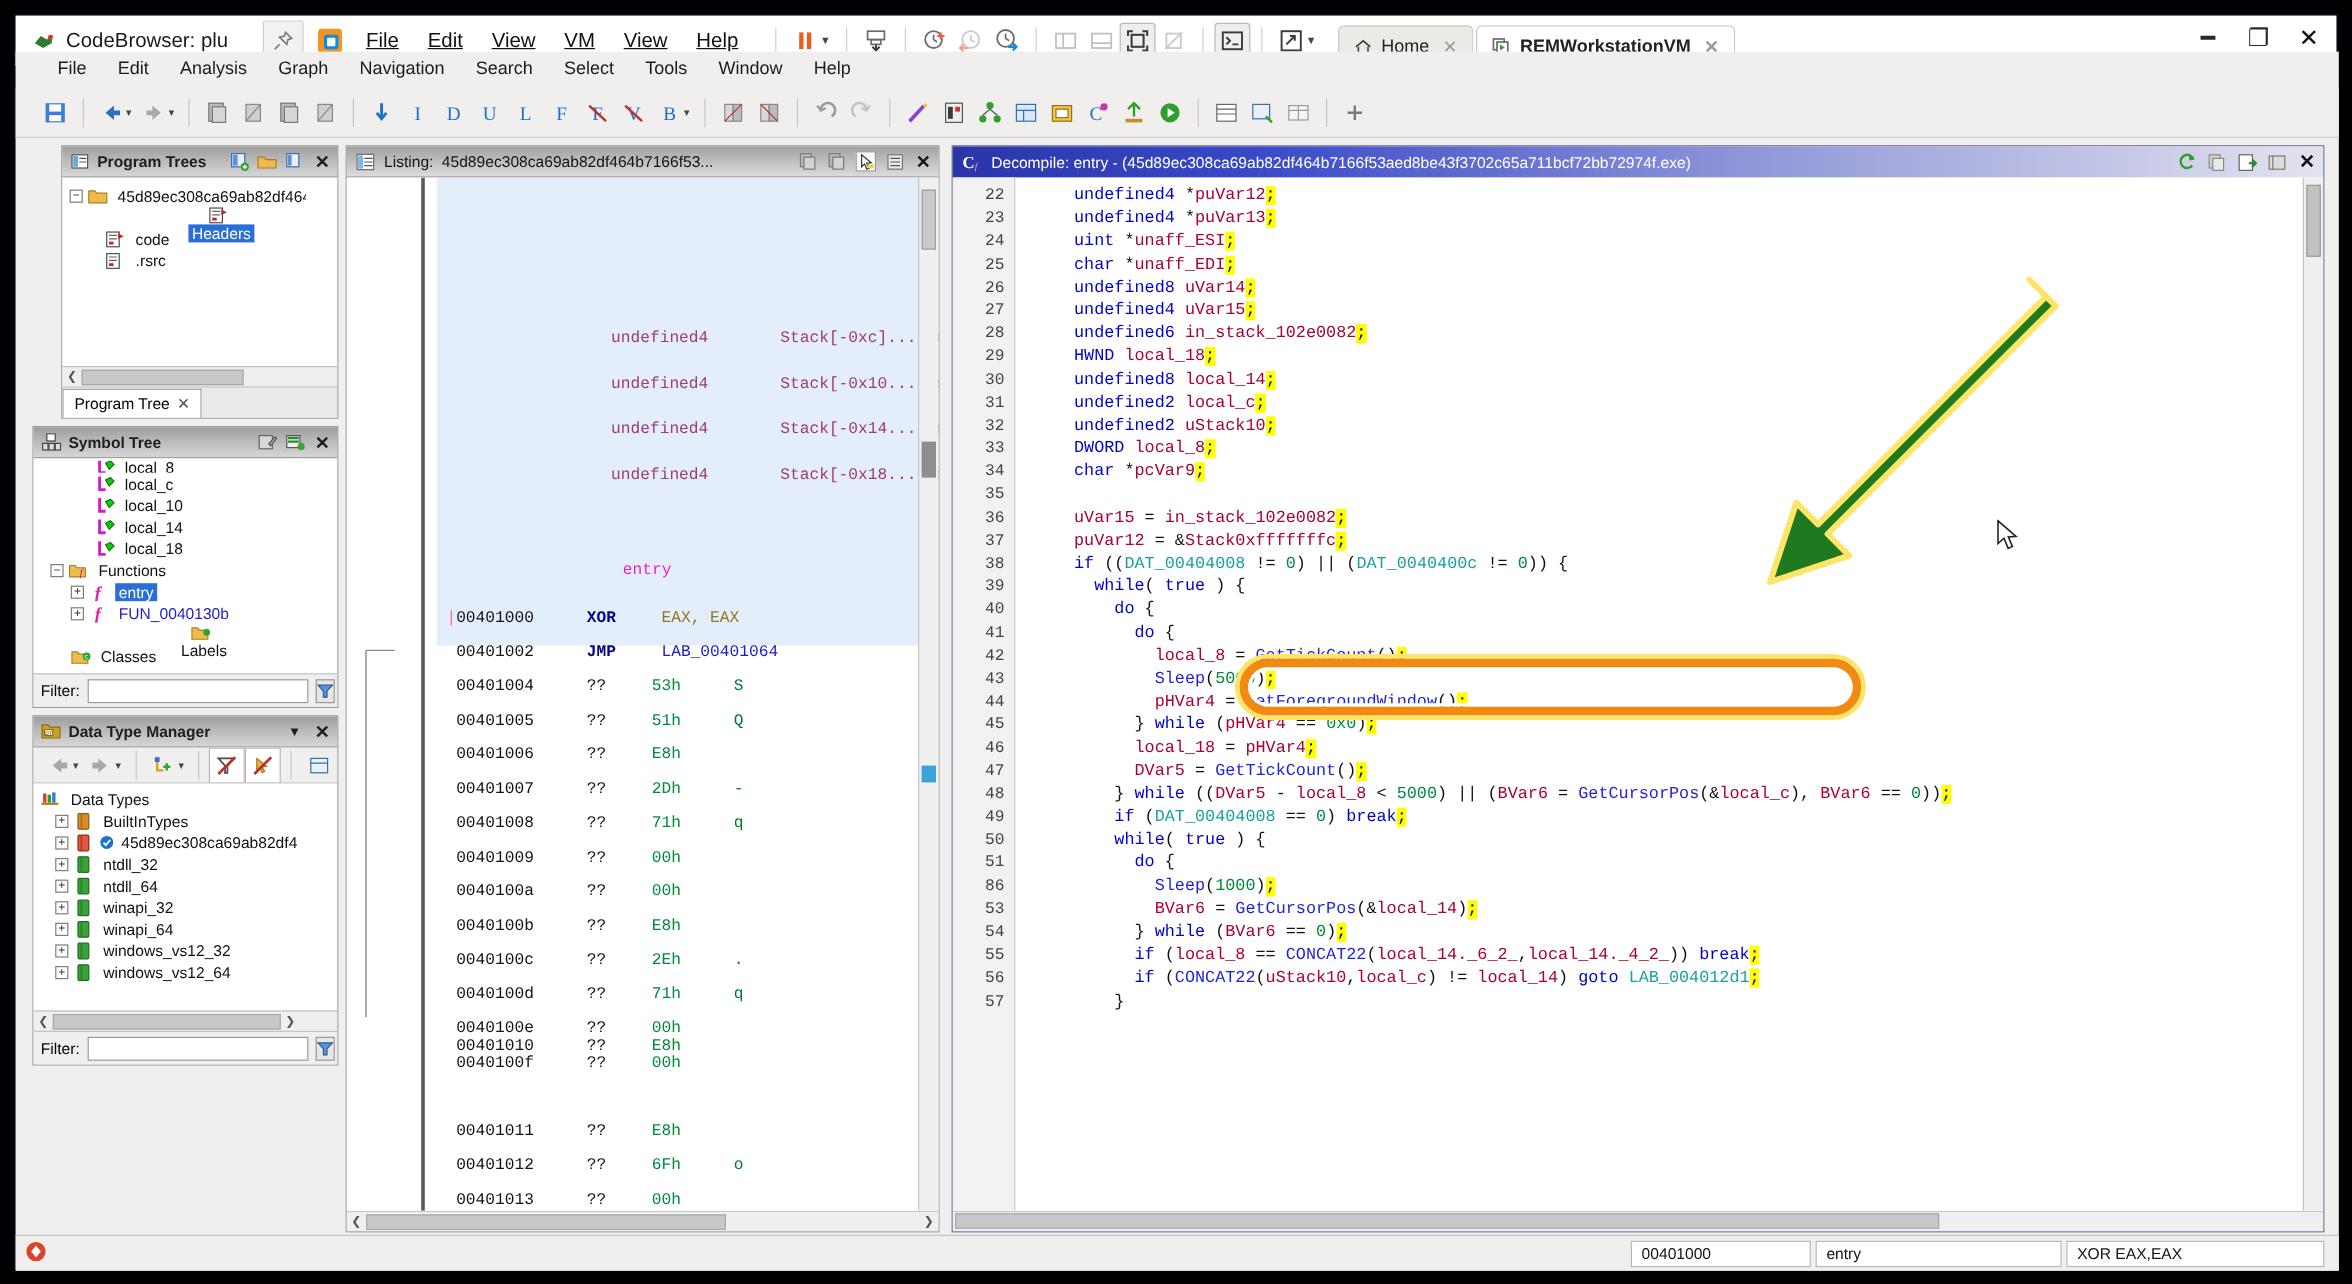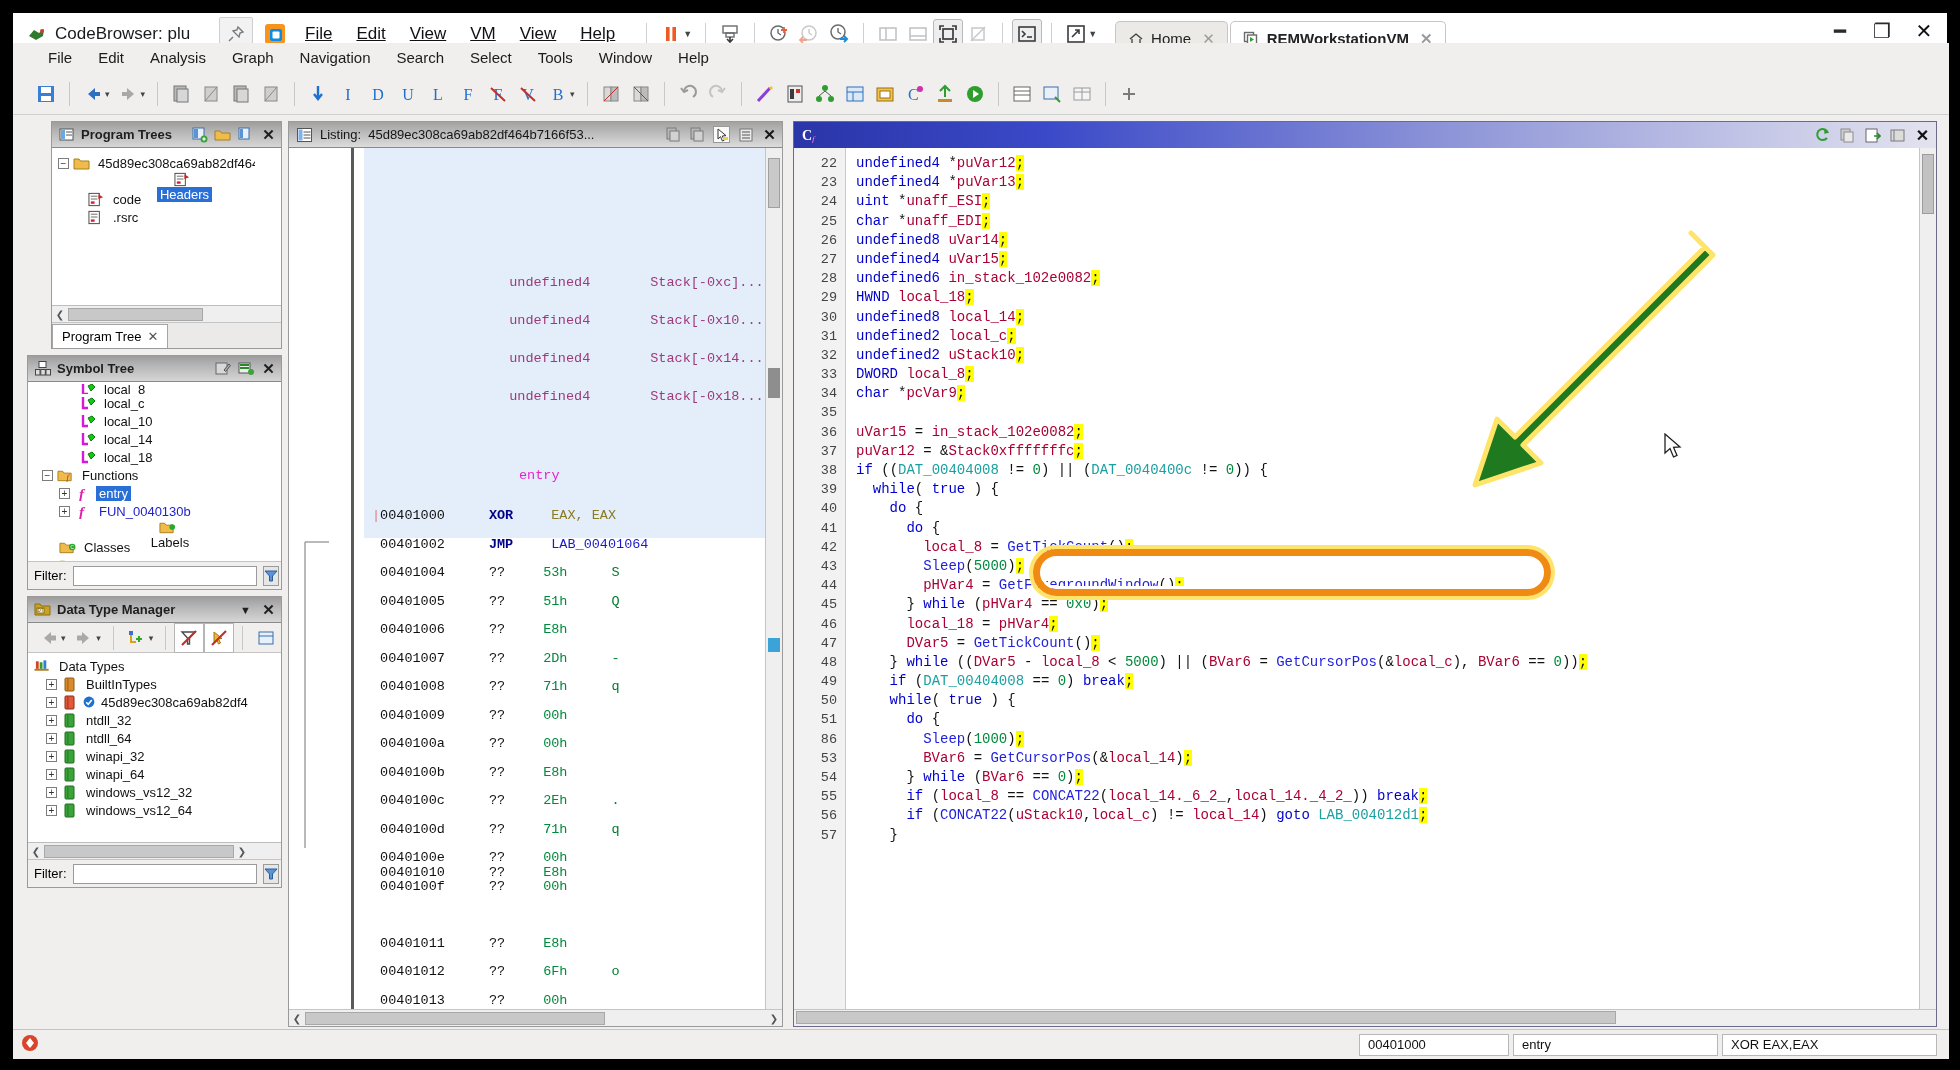--- a/index.html
+++ b/index.html
@@ -193,21 +193,21 @@
   .gutter {
     width:52px; background:#f2f2f2; border-right:1px solid #c9c9c9;
     font-family:"Liberation Mono", monospace; font-size:13.5px; color:#444;
     text-align:right; padding-top:6px; padding-right:8px;
   }
   .gutter div { height:19.2px; line-height:19.2px; }
   .dec-code {
     flex:1; padding:6px 0 0 10px; font-family:"Liberation Mono", monospace;
     font-size:14px; white-space:pre; overflow:hidden; position:relative;
   }
-  .dec-code .ln { height:19.2px; line-height:19.2px; }
+  .dec-code .ln { height:19.2px; line-height:19.2px;margin-left:39px; }
   .d-type{color:#0000cc;}
   .d-var {color:#aa0033;}
   .d-fn  {color:#2222dd;}
   .d-kw  {color:#0000cc;font-weight:normal;}
   .d-num {color:#008a3c;}
   .d-dat {color:#1aa0a0;}
   .d-pun {color:#111;}
   .hl    {background:#ffff00;}
   .dec-vscroll { width:17px; background:#efefef; border-left:1px solid #c5c5c5; position:relative;}
   .dec-hscroll { height:17px; background:#efefef; border-top:1px solid #c5c5c5;}
@@ -1112,20 +1112,21 @@
     </div>
 
     <div id="decomp">
       <div class="dec-hdr">
         <span class="hdr-ico">
           <svg width="16" height="15" viewBox="0 0 16 15">
               <text x="0" y="12" font-size="14" fill="#ffffff" font-family="Liberation Serif, serif" font-weight="bold">C</text>
               <text x="10" y="14" font-size="9" fill="#ff7fe0" font-family="Liberation Serif, serif" font-style="italic">f</text>
             </svg>
         </span>
+        <span style="overflow:hidden;text-overflow:ellipsis;max-width:700px;">Decompile: entry -  (45d89ec308ca69ab82df464b7166f53aed8be43f3702c65a711bcf72bb72974f.exe)</span>
         <span class="spacer"></span>
         <span class="hdr-ico">
             <svg width="16" height="16" viewBox="0 0 16 16">
               <path d="M13 6 A5.5 5.5 0 1 0 12 11" stroke="#2f9e2f" stroke-width="2" fill="none"></path>
               <path d="M9 2 L13.5 5.5 L9.5 7" fill="#2f9e2f"></path>
             </svg>
           </span>
         <span class="hdr-ico">
             <svg width="15" height="15" viewBox="0 0 15 15">
               <rect x="1" y="1" width="9" height="11" fill="#cfcfcf" stroke="#8b8b8b"></rect>

